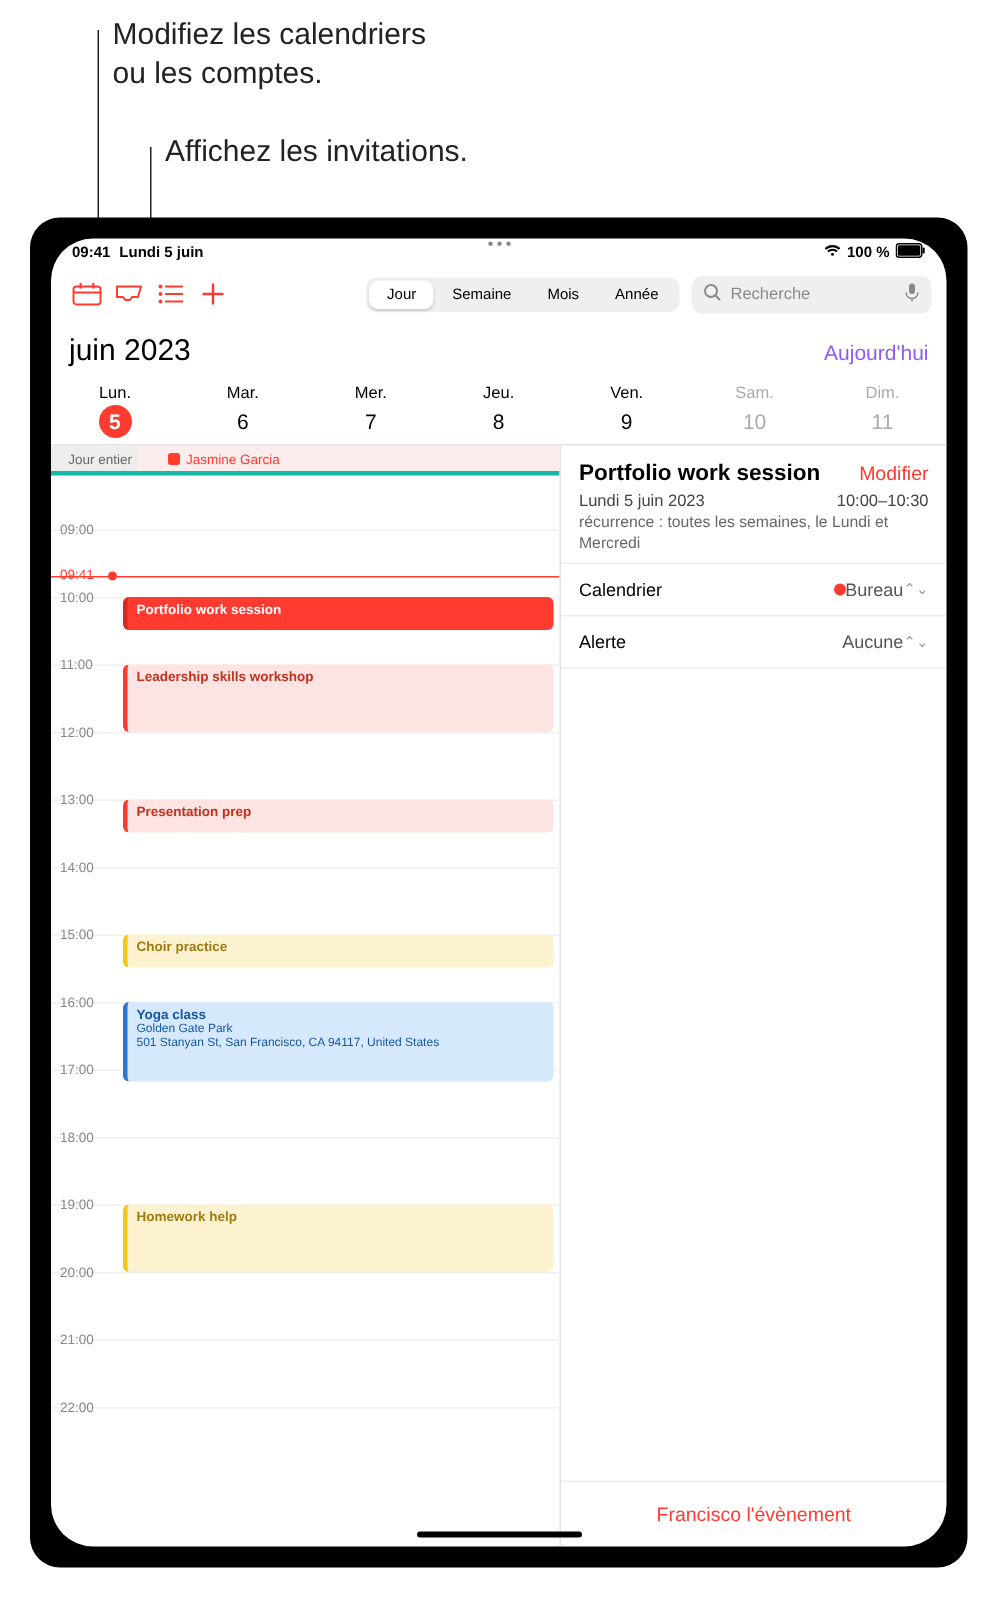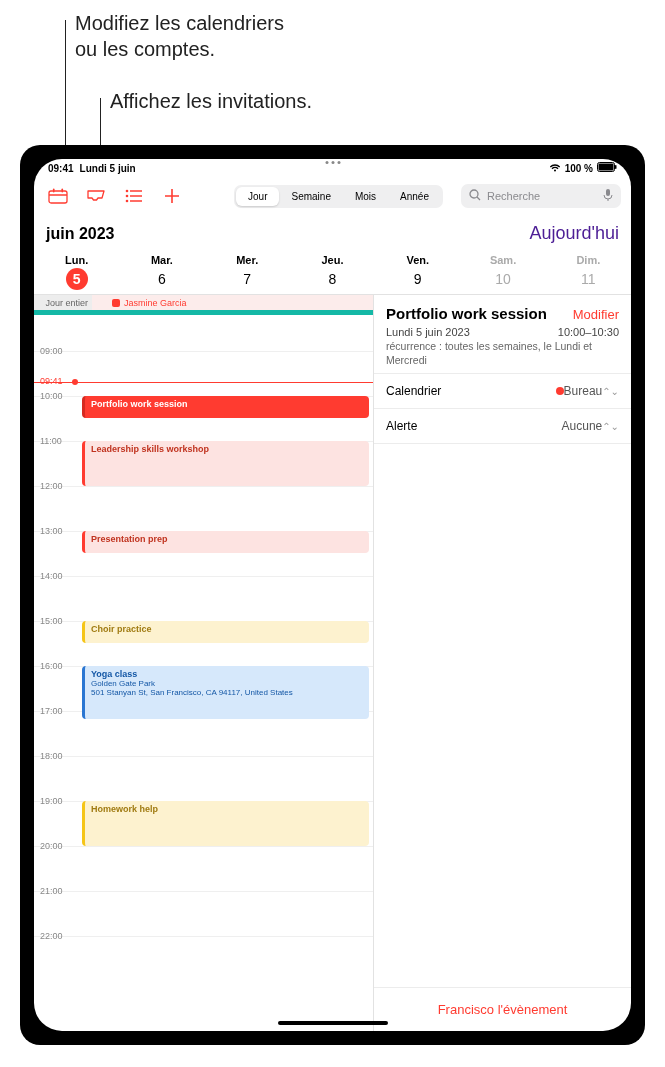--- a/index.html
+++ b/index.html
@@ -68,21 +68,21 @@
     transform: translateX(-50%);
     display: flex;
     gap: 3px;
   }
   .mt-dot { width: 3px; height: 3px; background: #888; border-radius: 50%; }
   .toolbar {
     height: 38px;
     display: flex;
     align-items: center;
     padding: 0 10px;
-    gap: 10px;
+    gap: 0;
   }
   .tb-icon {
     width: 28px;
     height: 28px;
     display: flex;
     align-items: center;
     justify-content: center;
     color: #ff3b30;
   }
   .view-seg {
@@ -114,37 +114,37 @@
     font-size: 11px;
     color: #8a8a8e;
     width: 160px;
   }
   .month-header {
     display: flex;
     justify-content: space-between;
     align-items: center;
     padding: 8px 12px 4px 12px;
   }
-  .month-title { font-size: 16px; font-weight: 700; }
-  .today-link { color: #4c1d95; font-size: 18px; font-weight: 500; }
+  .month-title { font-size: 20px; font-weight: 400; }
+  .today-link { color: #8b5cf6; font-size: 14px; font-weight: 500; }
   .weekday-row {
     display: flex;
     border-bottom: 1px solid #e2e2e2;
     padding: 6px 0 4px 0;
   }
   .weekday-cell {
     flex: 1;
     text-align: center;
     font-size: 11px;
     display: flex;
     flex-direction: column;
     align-items: center;
     gap: 2px;
   }
-  .weekday-label { color: #000; font-weight: 700; }
+  .weekday-label { color: #000; font-weight: 400; }
   .weekday-cell.weekend .weekday-label { color: #aaa; }
   .weekday-cell.weekend .weekday-num { color: #aaa; }
   .weekday-num {
     font-size: 14px;
     width: 22px;
     height: 22px;
     display: flex;
     align-items: center;
     justify-content: center;
     border-radius: 50%;
@@ -163,21 +163,21 @@
   .timeline-col {
     width: 340px;
     border-right: 1px solid #e2e2e2;
     position: relative;
     overflow: hidden;
   }
   .allday-row {
     height: 20px;
     display: flex;
     align-items: center;
-    border-bottom: 5px solid #14b8a6;
+    border-bottom: 3px solid #14b8a6;
     background: #f7f7f7;
     font-size: 9px;
   }
   .allday-label {
     width: 58px;
     padding: 0 4px;
     color: #666;
     text-align: right;
     background: #ededed;
     height: 100%;

